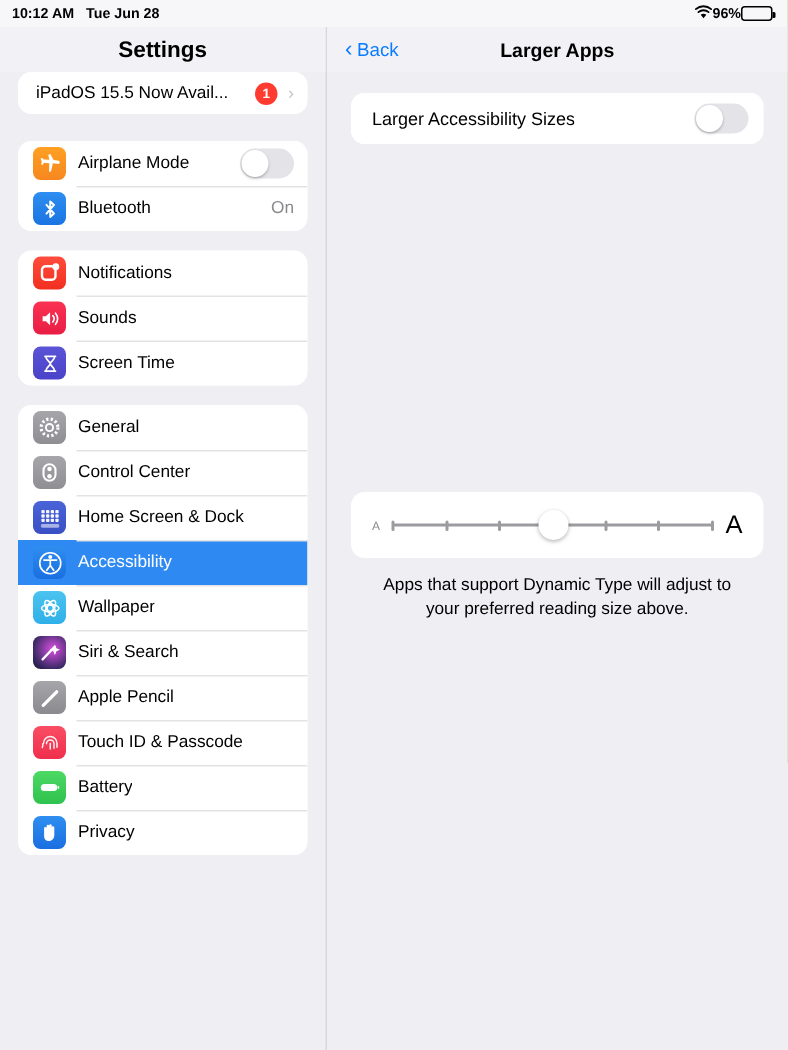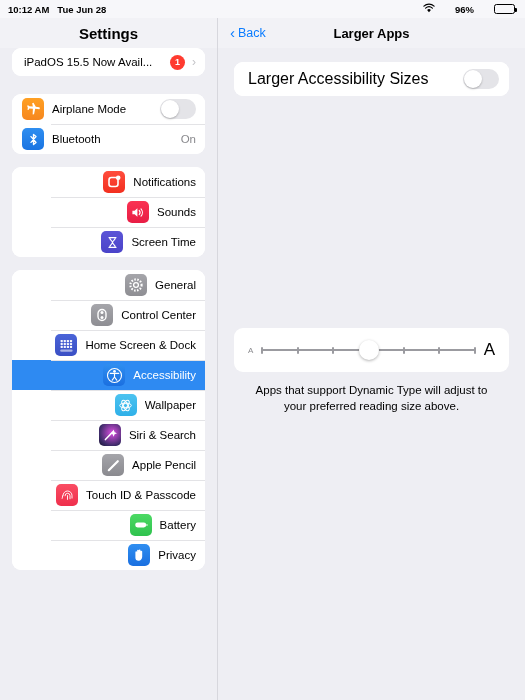--- a/index.html
+++ b/index.html
@@ -35,21 +35,21 @@
     font-size: 9.5px;
     font-weight: bold;
     color: #000;
     background: #f7f7fa;
   }
   .status-left { display: flex; align-items: center; gap: 8px; }
   .status-right {
     margin-left: auto;
     display: flex;
     align-items: center;
-    gap: 20px;
+    gap: 0;
   }
   .wifi-icon { display: block; }
   .battery {
     position: relative;
     width: 21px;
     height: 10px;
     border: 1px solid #000;
     border-radius: 2.5px;
     padding: 1px;
   }
@@ -111,21 +111,20 @@
   }
   .group.first { margin-bottom: 18px; }
 
   .row {
     display: flex;
     align-items: center;
     height: 30px;
     padding: 0 9px 0 10px;
     position: relative;
     background: #ffffff;
-    justify-content: flex-end;
   }
   .row + .row::before {
     content: "";
     position: absolute;
     left: 39px;
     right: 0;
     top: 0;
     height: 1px;
     background: #e3e3e6;
   }
@@ -244,21 +243,21 @@
     flex: 1 1 auto;
     padding: 14px 16px 0 16px;
     min-height: 0;
   }
   .card {
     background: #fff;
     border-radius: 9px;
     overflow: hidden;
   }
   .card .row { height: 34px; padding: 0 10px 0 14px; }
-  .card .row-label { font-size: 16px; }
+  .card .row-label { font-size: 12px; }
 
   
   .slider-card {
     margin-top: 232px;
     background: #fff;
     border-radius: 9px;
     height: 44px;
     display: flex;
     align-items: center;
     padding: 0 14px;

